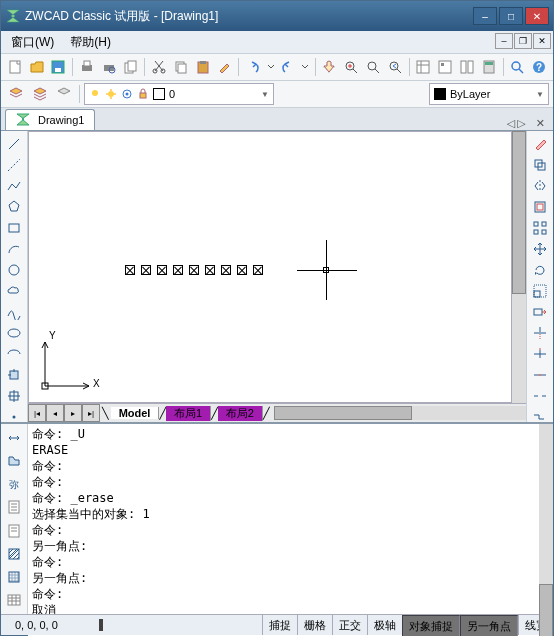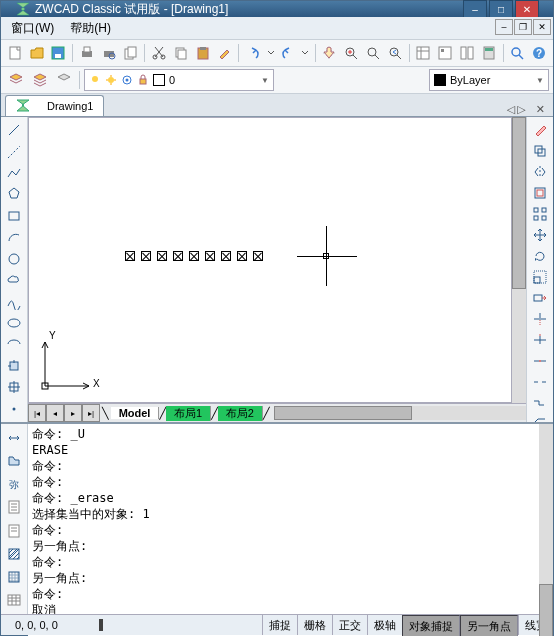--- a/index.html
+++ b/index.html
@@ -1,70 +1,70 @@
 <!DOCTYPE html>
 <html><head>
 <meta charset="utf-8">
 <style>
 html,body{margin:0;padding:0;font-family:"Microsoft YaHei",Tahoma,sans-serif;font-size:12px;background:#fff;color:#000;overflow:hidden}
 .win{width:554px;height:636px;background:#f0f0f0;border:1px solid #4a6b8a;box-sizing:border-box;display:flex;flex-direction:column;position:relative}
-.titlebar{height:16px;background:linear-gradient(#4a7aa3,#2d5780);color:#fff;display:flex;align-items:center;padding:0 14px;font-size:12px}
+.titlebar{height:30px;background:linear-gradient(#4a7aa3,#2d5780);color:#fff;display:flex;align-items:center;padding:0 4px;font-size:12px}
 .titlebar .logo{width:16px;height:16px;margin-right:4px;color:#7fd37f}
 .titlebar .t{flex:1}
 .winbtns{display:flex;gap:2px}
 .winbtn{width:22px;height:16px;background:#3a6a95;border:1px solid #254a6b;display:flex;align-items:center;justify-content:center;color:#fff;font-size:10px;cursor:pointer}
 .winbtn.close{background:#c44}
 .menubar{height:24px;background:#e8eef4;display:flex;align-items:center;padding:0 14px 0 4px;gap:2px;border-bottom:1px solid #c8d0d8;position:relative}
 .menubar .logo2{width:16px;height:16px;margin-right:4px}
 .menuitem{padding:2px 6px;cursor:pointer}
 .subwin{position:absolute;right:2px;top:2px;display:flex;gap:1px}
 .subbtn{width:16px;height:14px;background:#e8eef4;border:1px solid #999;display:flex;align-items:center;justify-content:center;font-size:9px;cursor:pointer}
 .menubar2{height:22px;background:#e8eef4;display:flex;align-items:center;padding:0 4px;gap:4px;border-bottom:1px solid #c8d0d8;position:relative}
 .toolbar{height:26px;background:#f4f6f8;display:flex;align-items:center;padding:0 4px;gap:2px;border-bottom:1px solid #c8d0d8}
 .tbtn{width:20px;height:20px;display:flex;align-items:center;justify-content:center;cursor:pointer;border:1px solid transparent;border-radius:2px}
 .sep{width:1px;height:18px;background:#c0c8d0;margin:0 2px}
 .dropdown{height:20px;border:1px solid #aab;background:#fff;display:flex;align-items:center;padding:0 4px;gap:4px;font-size:11px;cursor:pointer}
 .dropdown .arrow{margin-left:auto;font-size:8px;color:#666}
 .layerbar{height:26px;background:#f4f6f8;display:flex;align-items:center;padding:0 4px;gap:2px;border-bottom:1px solid #c8d0d8}
 .doctab-row{height:22px;background:#e0e6ec;display:flex;align-items:flex-end;padding:0 4px;border-bottom:1px solid #8899aa;position:relative}
-.doctab{height:20px;background:#fff;border:1px solid #8899aa;border-bottom:none;border-radius:3px 3px 0 0;padding:0 10px;display:flex;align-items:center;gap:17px;font-size:11px;cursor:pointer}
+.doctab{height:20px;background:#fff;border:1px solid #8899aa;border-bottom:none;border-radius:3px 3px 0 0;padding:0 10px;display:flex;align-items:center;gap:8px;font-size:11px;cursor:pointer}
 .doctab .dicon{width:14px;height:14px}
 .navarr{margin-left:auto;display:flex;align-items:center;gap:2px;padding-right:4px}
 .navarr span{cursor:pointer;color:#555;font-size:11px}
 .main{flex:1;display:flex;min-height:0}
 .vtoolbar{width:26px;background:#f4f6f8;border-right:1px solid #c8d0d8;display:flex;flex-direction:column;align-items:center;padding:4px 0;gap:3px}
 .vtoolbar.right{border-right:none;border-left:1px solid #c8d0d8}
 .canvas-area{flex:1;display:flex;flex-direction:column;min-width:0}
 .canvas{flex:1;background:#fff;position:relative;overflow:hidden;border:1px solid #aab}
 .cross-h{position:absolute;height:1px;background:#000}
 .cross-v{position:absolute;width:1px;background:#000}
 .cross-box{position:absolute;width:6px;height:6px;border:1px solid #000;box-sizing:border-box}
 .ptmark{position:absolute;width:10px;height:10px}
 .ptmark::before,.ptmark::after{content:"";position:absolute;background:#000}
 .ptmark::before{width:10px;height:1px;top:5px;left:0;transform:rotate(45deg)}
 .ptmark::after{width:10px;height:1px;top:5px;left:0;transform:rotate(-45deg)}
 .ptmark .sq{position:absolute;width:8px;height:8px;border:1px solid #000;top:0;left:0;box-sizing:content-box}
 .ucs{position:absolute;bottom:8px;left:8px;pointer-events:none}
 .modeltabs{height:18px;background:#e8eaec;display:flex;align-items:center;font-size:11px;border-top:1px solid #aab}
 .tabnav{display:flex}
 .tabnav div{width:16px;height:16px;border:1px solid #888;background:#ddd;display:flex;align-items:center;justify-content:center;font-size:8px;cursor:pointer}
-.mtab{padding:0 8px;border-right:1px solid #999;cursor:pointer;background:#22c55e}
+.mtab{padding:0 8px;border-right:1px solid #999;cursor:pointer;background:#a21caf}
 .mtab.active{background:#fff;font-weight:bold}
 .hscroll{flex:1;height:14px;background:#ddd;margin-left:4px;position:relative}
 .hscroll .thumb{position:absolute;left:0;top:0;height:100%;width:55%;background:#bbb;border:1px solid #888;box-sizing:border-box}
 .vscroll{width:14px;background:#ddd;position:relative}
 .vscroll .thumb{position:absolute;top:0;left:0;width:100%;height:60%;background:#bbb;border:1px solid #888;box-sizing:border-box}
 .cmdwin{height:190px;display:flex;border-top:2px solid #8899aa}
 .cmdleft{width:26px;background:#f4f6f8;border-right:1px solid #c8d0d8;display:flex;flex-direction:column;align-items:center;padding:4px 0;gap:3px}
 .cmdtext{flex:1;background:#fff;font-family:SimSun,monospace;font-size:12px;padding:2px 4px;overflow:hidden;line-height:16px;white-space:pre}
 .statusbar{height:20px;background:#e8eef4;border-top:1px solid #aab;display:flex;align-items:center;font-size:11px}
 .statusbar .coords{padding:0 14px;border-right:4px solid #404040;min-width:70px}
 .statusbar .spacer{flex:1}
 .snapbtn{padding:0 6px;height:100%;display:flex;align-items:center;border-left:1px solid #aab;cursor:pointer}
-.snapbtn.pressed{background:#a3a3a3;border:1px inset #889}
+.snapbtn.pressed{background:#737373;border:1px inset #889}
 svg{display:block}
 .canvas-row{flex:1;display:flex;min-height:0}
 </style>
 </head>
 <body>
 
 <div class="win">
   <div class="titlebar">
     <span class="logo">
       <svg width="16" height="16" viewBox="0 0 16 16">

